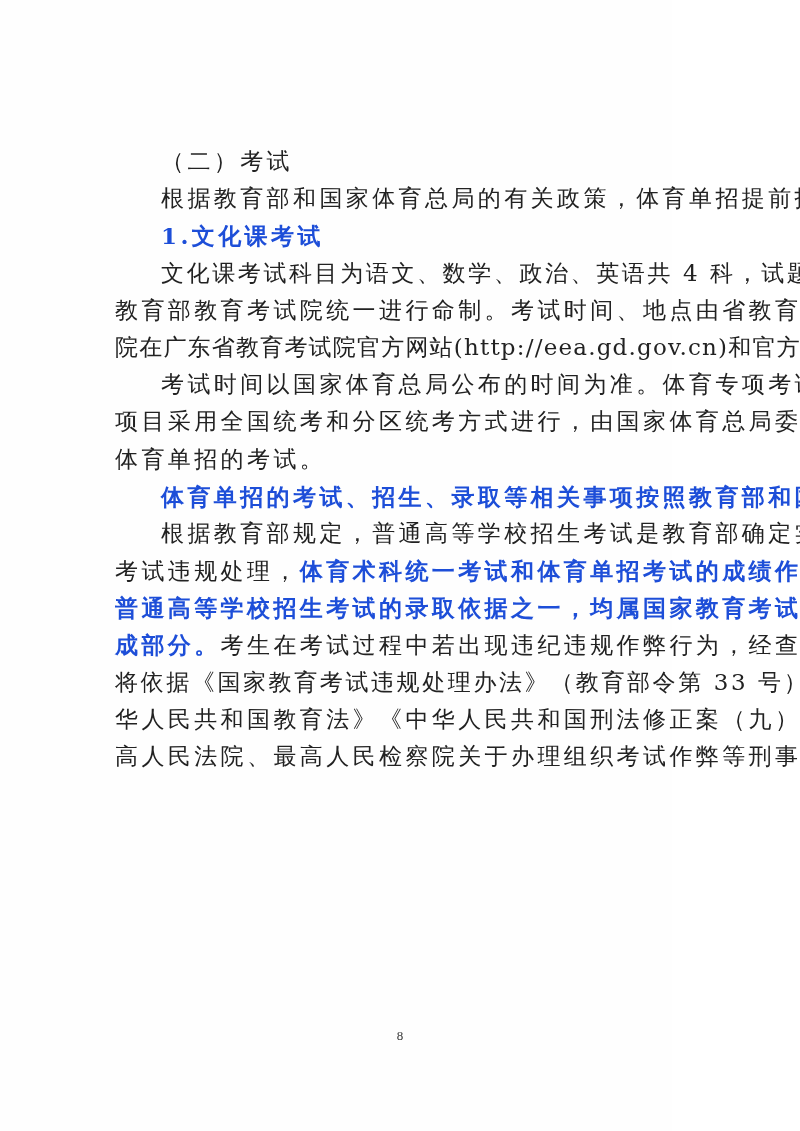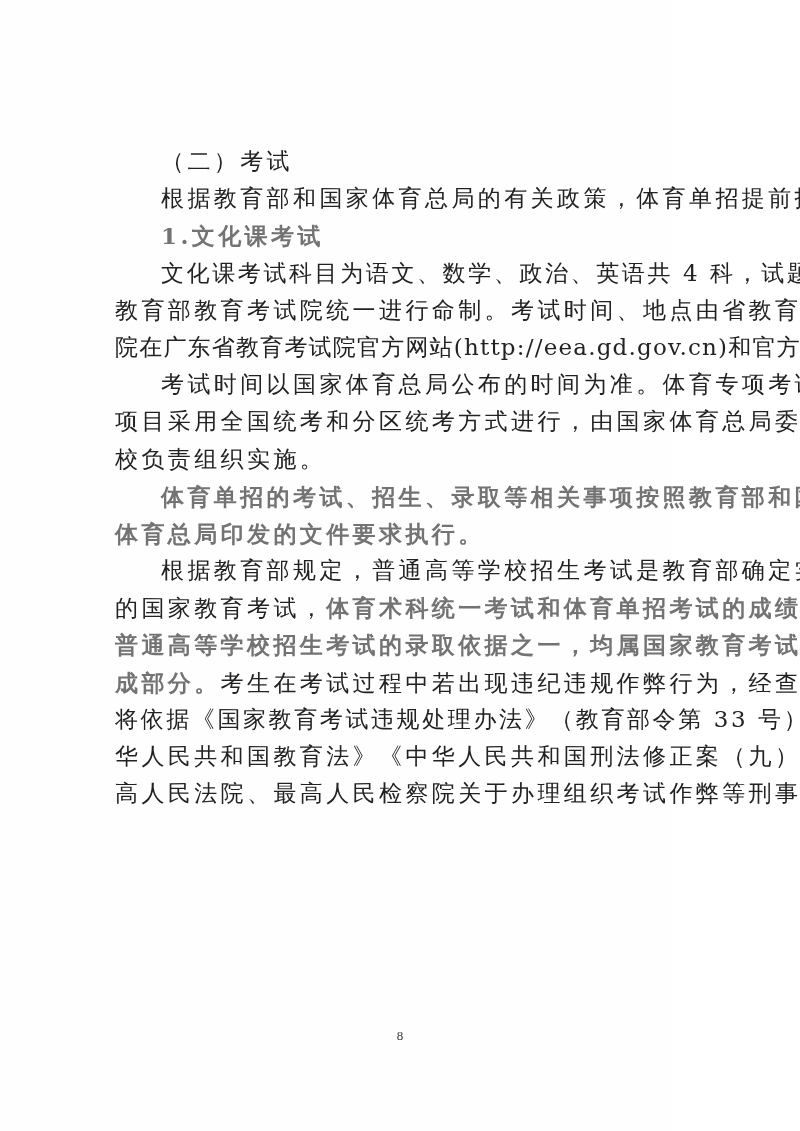--- a/index.html
+++ b/index.html
@@ -7,21 +7,21 @@
   .page { position: absolute; left: 0; top: 0; width: 672px; height: 1131px; background: #fefefe; }
   .text-block { position: absolute; left: 115px; top: 143px; width: 600px; }
   .line {
     height: 37.2px; line-height: 37.2px; font-size: 23px; color: #222;
     font-family: "DejaVu Serif", "Liberation Serif", serif;
     white-space: nowrap; letter-spacing: 3.4px; text-align: justify; text-align-last: justify;
   }
   .line.last { text-align-last: left; }
   .indent { padding-left: 46px; }
   .indent-heading { padding-left: 46px; text-align-last: left; }
-  .bold { font-weight: bold; color: #737373; }
+  .bold { font-weight: bold; color: #1d4ed8; }
   .mixed { letter-spacing: 2.6px; }
   .page-number {
     position: absolute; left: 0; width: 800px; top: 1028px; text-align: center;
     font-family: "Liberation Serif", serif; font-size: 13px; color: #333;
   }
 </style>
 </head>
 <body>
 
 <div class="page">
@@ -35,31 +35,30 @@
 
     <div class="line indent-heading bold">1.文化课考试</div>
 
     <div class="line indent mixed">文化课考试科目为语文、数学、政治、英语共 4 科，试题由</div>
     <div class="line">教育部教育考试院统一进行命制。考试时间、地点由省教育考试</div>
     <div class="line mixed" style="letter-spacing:1.2px">院在广东省教育考试院官方网站(http://eea.gd.gov.cn)和官方微信</div>
 
 
     <div class="line indent">考试时间以国家体育总局公布的时间为准。体育专项考试分</div>
     <div class="line">项目采用全国统考和分区统考方式进行，由国家体育总局委托院</div>
-    <div class="line last">校负责组织实施。</div>
+    <div class="line last">体育单招的考试。</div>
 
     <div class="line indent bold">体育单招的考试、招生、录取等相关事项按照教育部和国家</div>
-    <div class="line bold last">体育总局印发的文件要求执行。</div>
 
 
     <div class="line indent">
       <span>根据教育部规定，普通高等学校招生考试是教育部确定实施</span>
     </div>
     <div class="line">
-      <span>的国家教育考试，</span><span class="bold">体育术科统一考试和体育单招考试的成绩作为</span>
+      <span>考试违规处理，</span><span class="bold">体育术科统一考试和体育单招考试的成绩作为</span>
     </div>
     <div class="line bold">
       <span>普通高等学校招生考试的录取依据之一，均属国家教育考试的组</span>
     </div>
     <div class="line">
       <span class="bold">成部分。</span><span>考生在考试过程中若出现违纪违规作弊行为，经查实，</span>
     </div>
     <div class="line mixed">
       <span>将依据《国家教育考试违规处理办法》（教育部令第 33 号）和《中</span>
     </div>

